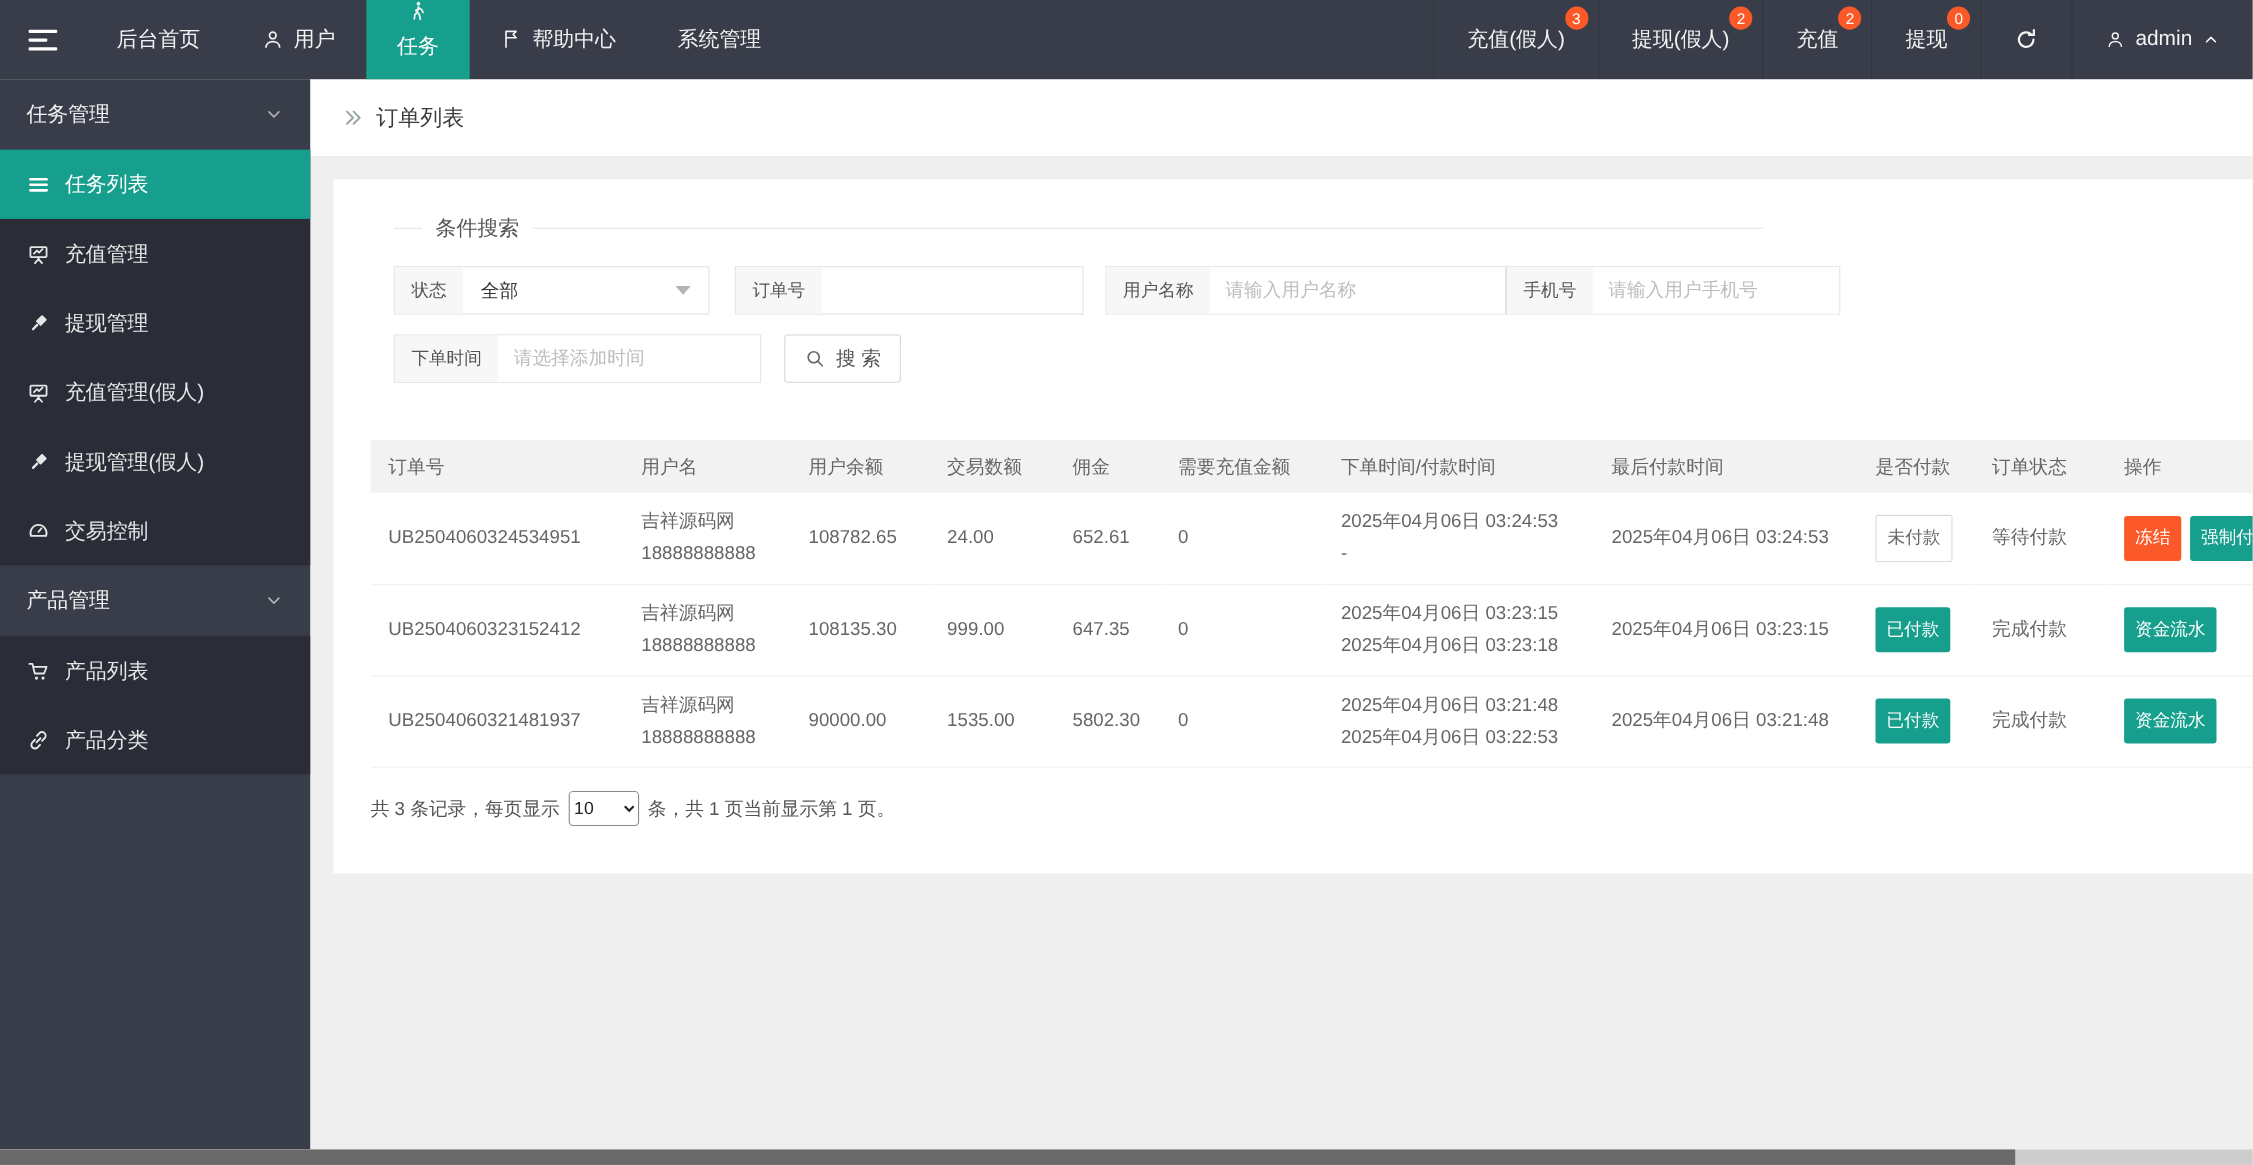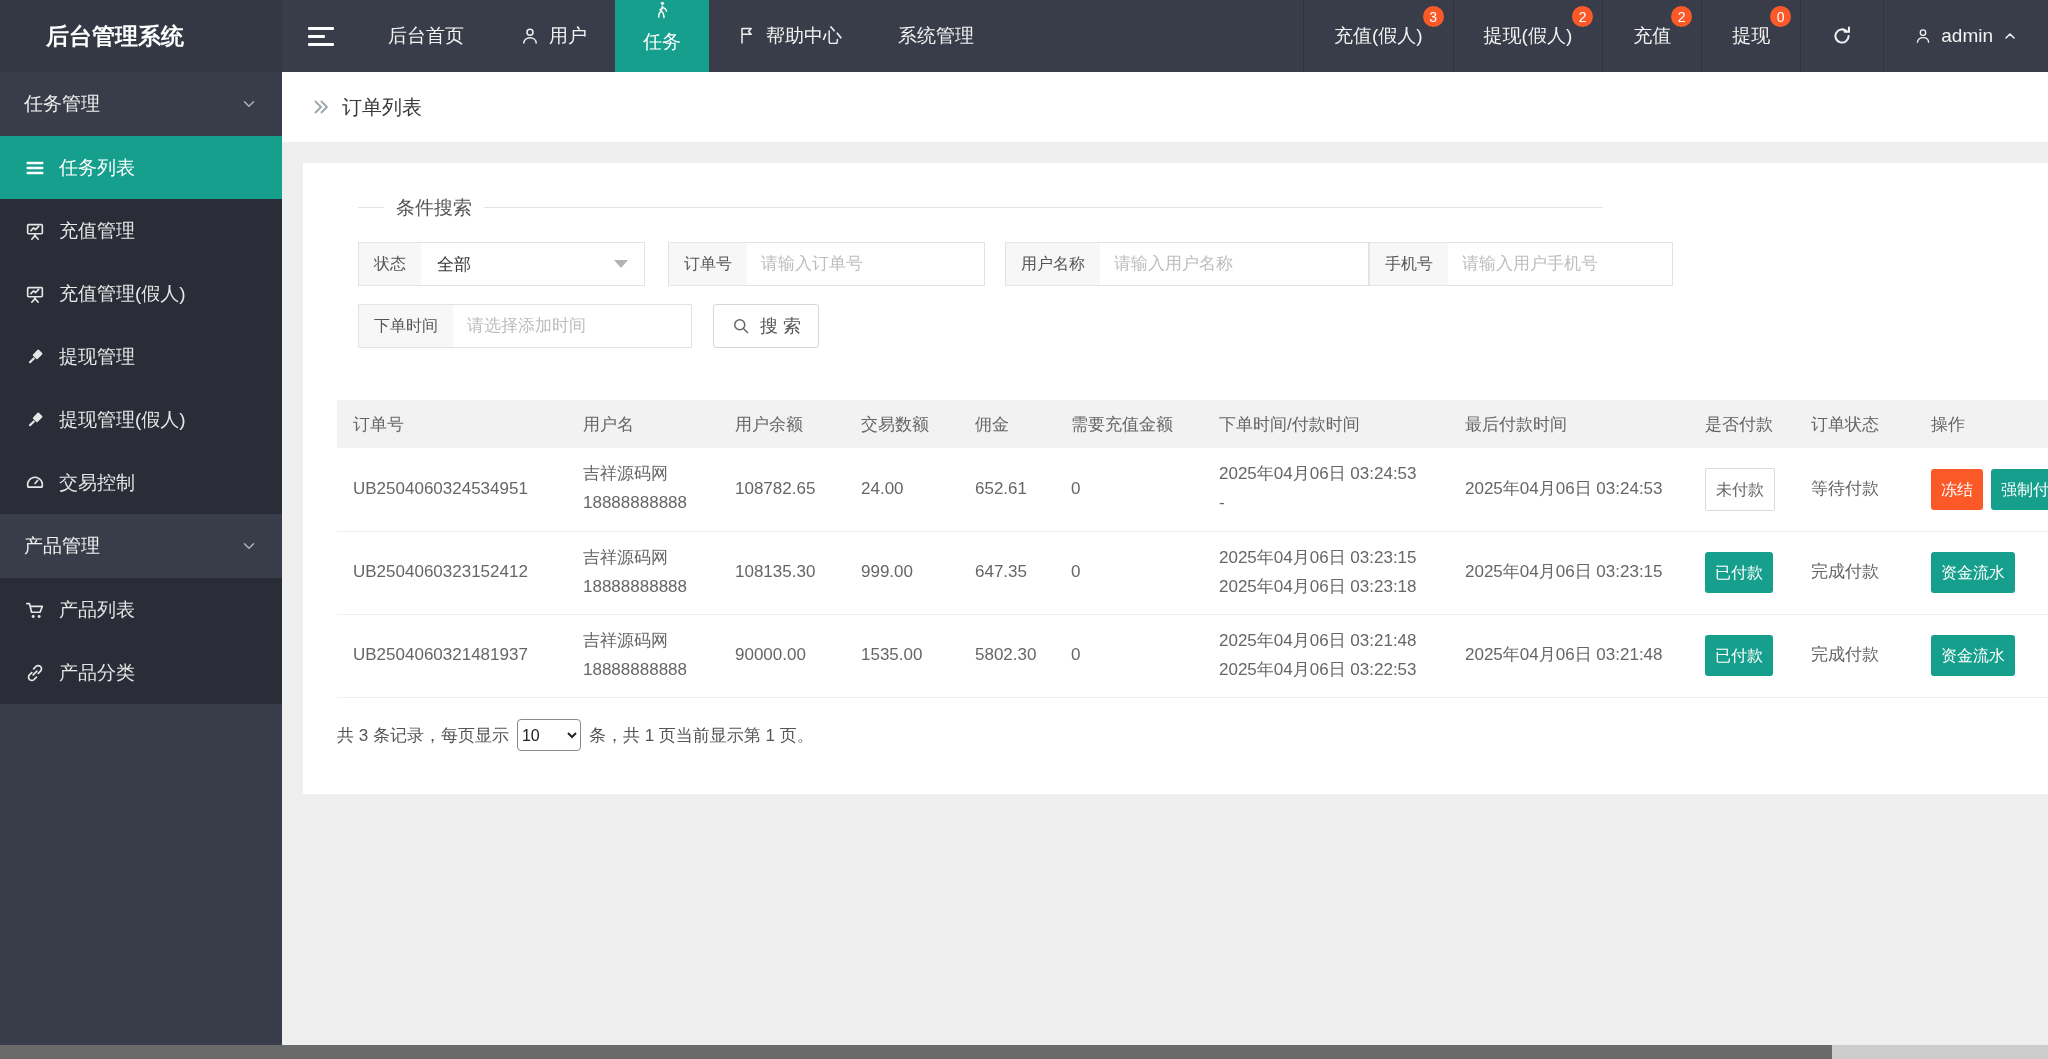--- a/index.html
+++ b/index.html
@@ -67,21 +67,20 @@
   .pager select { height:32px; width:64px; font-size:16px; border:1px solid #8a8a8a; border-radius:4px; color:#222; background:#fff; font-family:inherit; }
 
   
   .hscroll { position:absolute; left:0; right:0; bottom:0; height:14px; background:#cdcdcd; z-index:20; }
   .hscroll .thumb { position:absolute; left:0; top:0; bottom:0; width:1832px; background:#6a6a6a; }
 </style>
 </head>
 <body>
 
 <div class="navbar">
-  <div class="logo">后台管理系统</div>
   <div class="hamb">
     <i></i>
     <i class="mid"></i>
     <i></i>
   </div>
 
   <div class="nav-item">
     <span>后台首页</span>
   </div>
   <div class="nav-item">
@@ -185,39 +184,39 @@
             <rect x="4" y="5" width="16" height="10" rx="1"></rect>
             <path d="M7.5 11.5 l3-3 2 2 3.5-3.5"></path>
             <path d="M12 15v2"></path>
             <path d="M8.5 21 l3.5-4 3.5 4"></path>
           </svg>
       </span>
       <span>充值管理</span>
     </div>
     <div class="side-item">
       <span class="icon">
+        <svg width="22" height="22" viewBox="0 0 24 24" fill="currentColor" stroke="none">
+            <g transform="rotate(45 12 12)">
+              <rect x="8.5" y="3.5" width="7" height="9" rx="1"></rect>
+              <rect x="11" y="13" width="2.4" height="8" rx="1"></rect>
+            </g>
+          </svg>
+      </span>
+      <span>提现管理</span>
+    </div>
+    <div class="side-item">
+      <span class="icon">
         <svg width="22" height="22" viewBox="0 0 24 24" fill="none" stroke="currentColor" stroke-width="1.8" stroke-linecap="round" stroke-linejoin="round">
             <rect x="4" y="5" width="16" height="10" rx="1"></rect>
             <path d="M7.5 11.5 l3-3 2 2 3.5-3.5"></path>
             <path d="M12 15v2"></path>
             <path d="M8.5 21 l3.5-4 3.5 4"></path>
           </svg>
       </span>
       <span>充值管理(假人)</span>
-    </div>
-    <div class="side-item">
-      <span class="icon">
-        <svg width="22" height="22" viewBox="0 0 24 24" fill="currentColor" stroke="none">
-            <g transform="rotate(45 12 12)">
-              <rect x="8.5" y="3.5" width="7" height="9" rx="1"></rect>
-              <rect x="11" y="13" width="2.4" height="8" rx="1"></rect>
-            </g>
-          </svg>
-      </span>
-      <span>提现管理</span>
     </div>
     <div class="side-item">
       <span class="icon">
         <svg width="22" height="22" viewBox="0 0 24 24" fill="currentColor" stroke="none">
             <g transform="rotate(45 12 12)">
               <rect x="8.5" y="3.5" width="7" height="9" rx="1"></rect>
               <rect x="11" y="13" width="2.4" height="8" rx="1"></rect>
             </g>
           </svg>
       </span>
@@ -284,21 +283,20 @@
     </div>
 
     <div class="frow" style="left:55px; top:79px;">
       <div class="fg" style="width:287px;">
         <span class="lab">状态</span>
         <span class="selval">全部</span>
         <span class="caret"></span>
       </div>
       <div class="fg" style="width:317px; margin-left:23px;">
         <span class="lab">订单号</span>
-        <input placeholder="请输入订单号" style="">
       </div>
       <div class="fg" style="width:364px; margin-left:20px;">
         <span class="lab">用户名称</span>
         <input placeholder="请输入用户名称" style="">
       </div>
       <div class="fg" style="width:304px; ">
         <span class="lab">手机号</span>
         <input placeholder="请输入用户手机号" style="">
       </div>
     </div>

